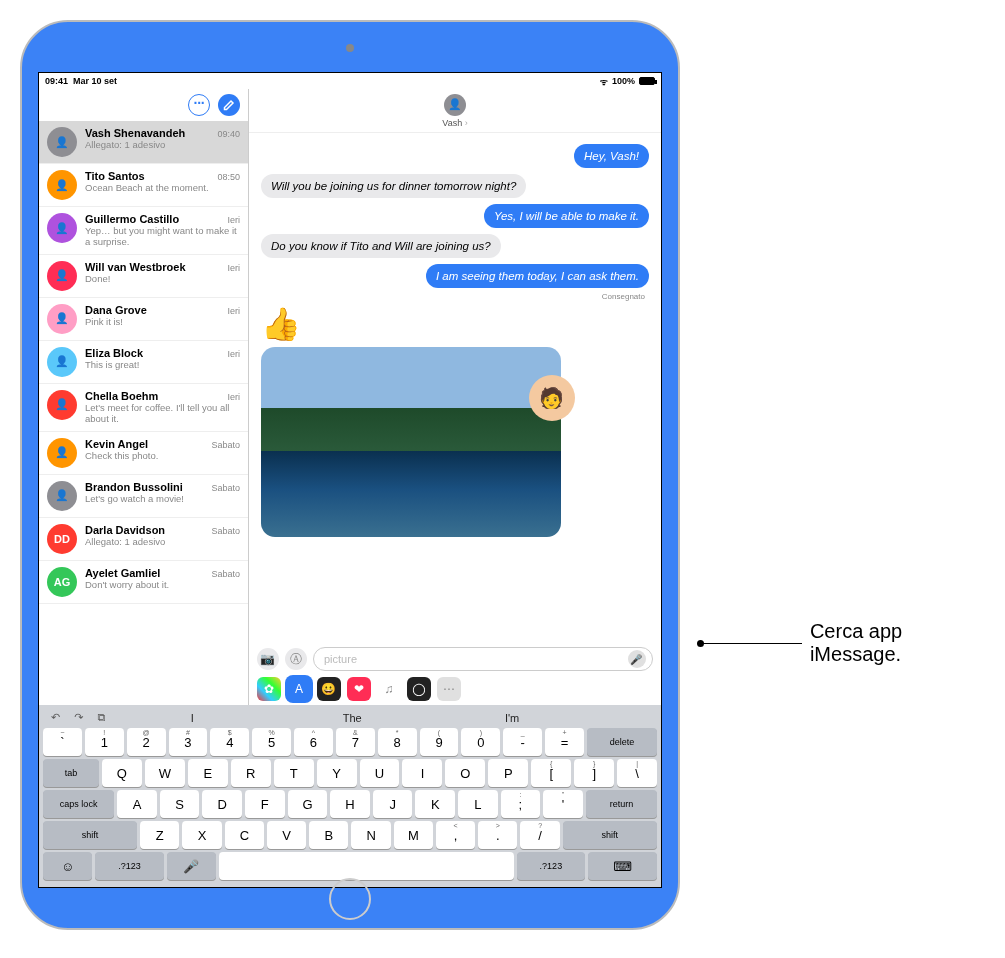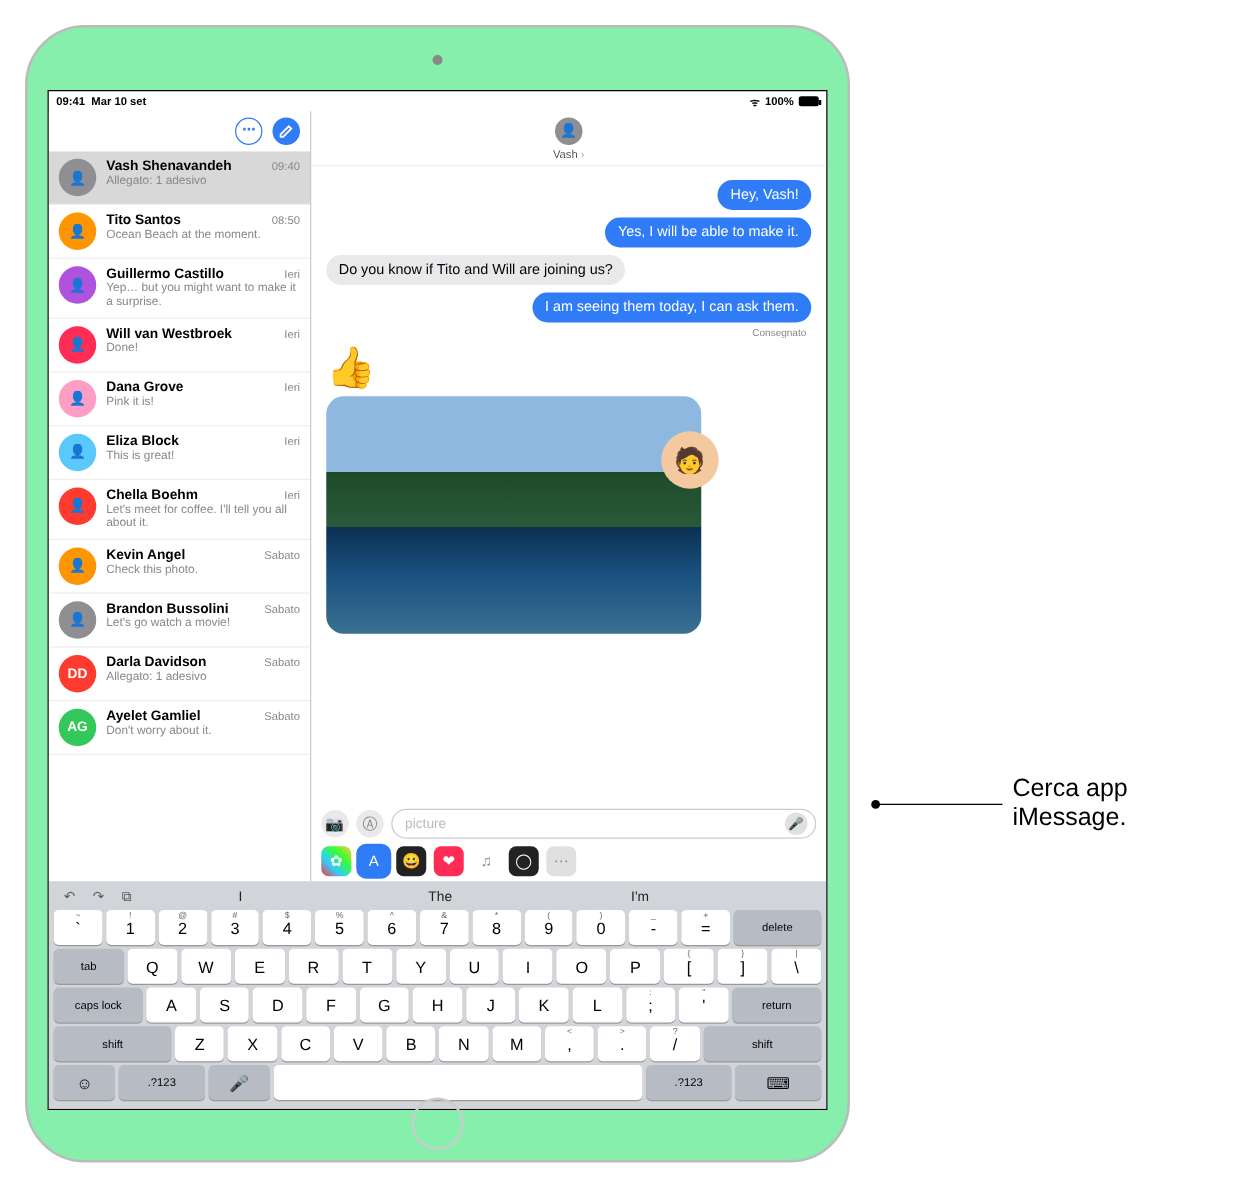--- a/index.html
+++ b/index.html
@@ -3,21 +3,21 @@
 <meta charset="utf-8">
 <style>
 * { margin: 0; padding: 0; box-sizing: border-box; font-family: -apple-system, "Helvetica Neue", Arial, sans-serif; }
 body { background: #fff; padding: 20px; }
 
 .wrap { display: flex; align-items: flex-start; gap: 20px; }
 
 .device {
   width: 660px; height: 910px;
   border: 2px solid #bbb; border-radius: 48px;
-  background: #86efac; padding: 50px 16px 40px 16px;
+  background: #3b82f6; padding: 50px 16px 40px 16px;
   position: relative; flex-shrink: 0;
 }
 .cam { width: 8px; height: 8px; background: #888; border-radius: 50%; position: absolute; top: 22px; left: 50%; transform: translateX(-50%); }
 .home { width: 42px; height: 42px; border: 2px solid #ccc; border-radius: 50%; position: absolute; bottom: 8px; left: 50%; transform: translateX(-50%); box-sizing: border-box; }
 
 .screen { width: 100%; height: 100%; border: 1px solid #000; background: #fff; display: flex; flex-direction: column; overflow: hidden; }
 
 
 .status { height: 16px; display: flex; justify-content: space-between; align-items: center; padding: 0 6px; font-size: 9px; font-weight: 600; }
 .status .r { display: flex; align-items: center; gap: 4px; }
@@ -45,21 +45,21 @@
 .cprev { font-size: 9.5px; color: #888; line-height: 1.2; }
 
 
 .chat { flex: 1; display: flex; flex-direction: column; }
 .chead { height: 44px; display: flex; flex-direction: column; align-items: center; justify-content: center; border-bottom: 1px solid #eee; }
 .chead .av { width: 22px; height: 22px; }
 .chead .nm { font-size: 9px; color: #555; margin-top: 2px; }
 .chead .nm::after { content: " ›"; color: #aaa; }
 
 .thread { flex: 1; padding: 8px 12px; overflow: hidden; font-size: 11.5px; }
-.bub { padding: 6px 10px; border-radius: 14px; margin: 3px 0; max-width: 75%; display: inline-block; clear: both; }
+.bub { padding: 6px 10px; border-radius: 14px; margin: 3px 0; max-width: 75%; display: inline-block; clear: both; font-style: italic; }
 .row { display: flex; }
 .row.snt { justify-content: flex-end; }
 .bub.rcv { background: #e9e9eb; color: #000; }
 .bub.snt { background: #2f7cf6; color: #fff; }
 .deliv { font-size: 8px; color: #888; text-align: right; margin: 1px 4px 4px 0; }
 .emoji { font-size: 32px; margin: 4px 0; }
 .photo { width: 300px; height: 190px; border-radius: 14px; background: linear-gradient(#8fb8e0 0%, #8fb8e0 32%, #1e4a2a 32%, #2a5a3a 55%, #0a3050 55%, #1a5080 75%, #3a7090 100%); position: relative; margin: 4px 0; }
 .sticker { position: absolute; right: -14px; top: 28px; width: 46px; height: 46px; border-radius: 50%; background: #f4c9a0; display: flex; align-items: center; justify-content: center; font-size: 20px; }
 
 .inputbar { display: flex; align-items: center; gap: 6px; padding: 4px 8px; }
@@ -234,20 +234,23 @@
 
         <div class="chat">
           <div class="chead">
             <div class="av" style="background:#8e8e93">👤</div>
             <div class="nm">Vash</div>
           </div>
           <div class="thread" id="thread">
               <div class="row snt">
                 <div class="bub snt">Hey, Vash!</div>
               </div>
+              <div class="row rcv">
+                <div class="bub rcv">Will you be joining us for dinner tomorrow night?</div>
+              </div>
               <div class="row snt">
                 <div class="bub snt">Yes, I will be able to make it.</div>
               </div>
               <div class="row rcv">
                 <div class="bub rcv">Do you know if Tito and Will are joining us?</div>
               </div>
               <div class="row snt">
                 <div class="bub snt">I am seeing them today, I can ask them.</div>
               </div>
               <div class="deliv">Consegnato</div>

